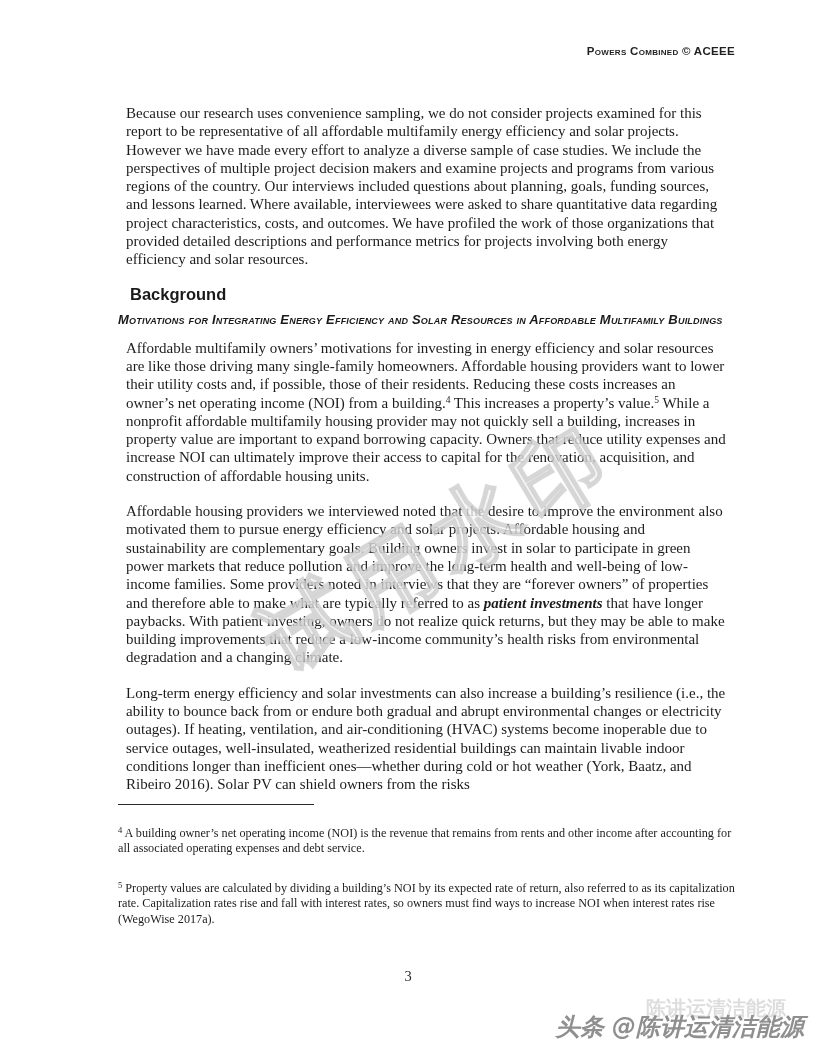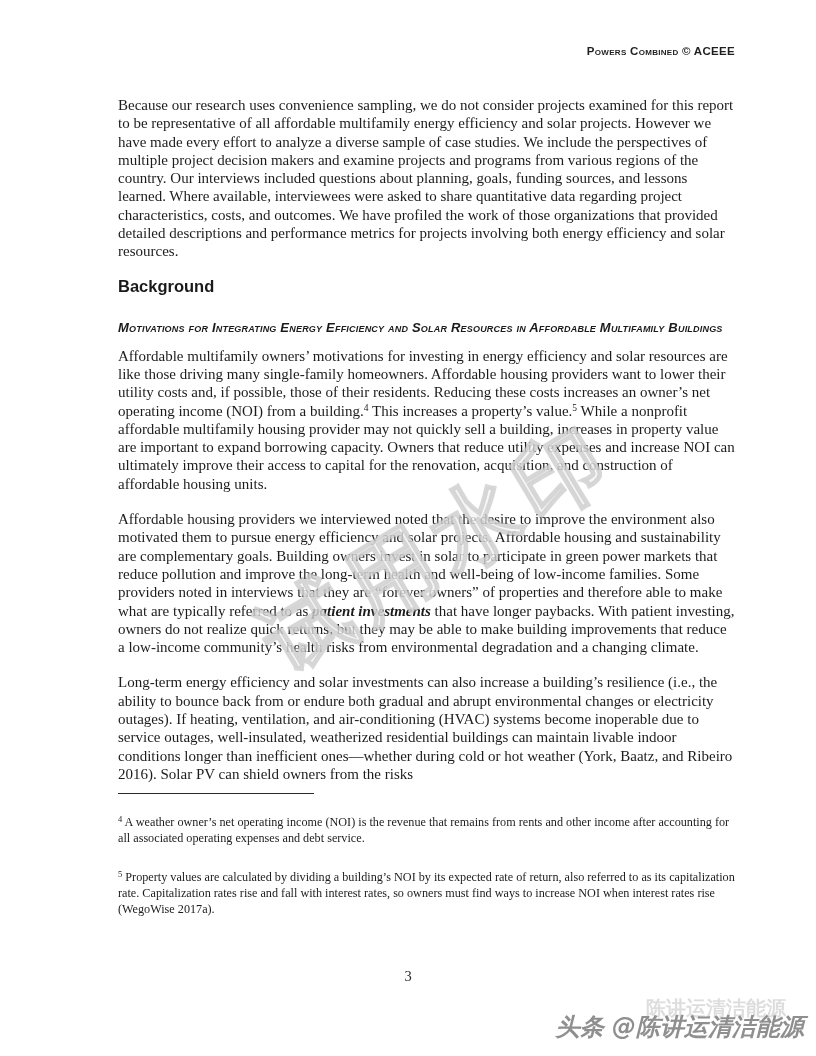--- a/index.html
+++ b/index.html
@@ -25,45 +25,45 @@
   }
   .content {
     position: absolute;
     top: 96px;
     left: 118px;
     width: 617px;
   }
   .body-para {
     font-size: 15px;
     line-height: 18.3px;
-    margin: 0;
+    margin: 8px;
     text-align: left;
   }
   .para-gap { margin-top: 17px; }
   sup.fn-ref {
     font-size: 9.5px;
     line-height: 0;
     vertical-align: 5px;
   }
   .section-heading {
     font-family: "Liberation Sans", "DejaVu Sans", sans-serif;
     font-weight: bold;
     font-size: 16.5px;
     color: #1a1a1a;
-    margin: 16px 0 0 0;
+    margin: 16px 0 0 12px;
   }
   .sub-heading {
     font-family: "Liberation Sans", "DejaVu Sans", sans-serif;
     font-weight: bold;
     font-style: italic;
     font-variant: small-caps;
     font-size: 13px;
     line-height: 17px;
     color: #1a1a1a;
-    margin: 23px 0 0 0;
+    margin: 7px 0 0 0;
     letter-spacing: 0.2px;
   }
   .after-heading { margin-top: 11px; }
   .italic-run { font-style: italic; font-weight: bold; }
   .footnote-rule {
     border: none;
     border-top: 1.3px solid #2a2a2a;
     width: 196px;
     margin: 10px 0 0 0;
   }
@@ -147,21 +147,21 @@
     <h3 class="sub-heading">Motivations for Integrating Energy Efficiency and Solar Resources in Affordable Multifamily Buildings</h3>
 
     <p class="body-para after-heading"><span>Affordable multifamily owners’ motivations for investing in energy efficiency and solar resources are like those driving many single-family homeowners. Affordable housing providers want to lower their utility costs and, if possible, those of their residents. Reducing these costs increases an owner’s net operating income (NOI) from a building.</span><sup class="fn-ref">4</sup><span> This increases a property’s value.</span><sup class="fn-ref">5</sup><span> While a nonprofit affordable multifamily housing provider may not quickly sell a building, increases in property value are important to expand borrowing capacity. Owners that reduce utility expenses and increase NOI can ultimately improve their access to capital for the renovation, acquisition, and construction of affordable housing units.</span></p>
 
     <p class="body-para para-gap"><span>Affordable housing providers we interviewed noted that the desire to improve the environment also motivated them to pursue energy efficiency and solar projects. Affordable housing and sustainability are complementary goals. Building owners invest in solar to participate in green power markets that reduce pollution and improve the long-term health and well-being of low-income families. Some providers noted in interviews that they are “forever owners” of properties and therefore able to make what are typically referred to as </span><span class="italic-run">patient investments</span><span> that have longer paybacks. With patient investing, owners do not realize quick returns, but they may be able to make building improvements that reduce a low-income community’s health risks from environmental degradation and a changing climate.</span></p>
 
     <p class="body-para para-gap">Long-term energy efficiency and solar investments can also increase a building’s resilience (i.e., the ability to bounce back from or endure both gradual and abrupt environmental changes or electricity outages). If heating, ventilation, and air-conditioning (HVAC) systems become inoperable due to service outages, well-insulated, weatherized residential buildings can maintain livable indoor conditions longer than inefficient ones—whether during cold or hot weather (York, Baatz, and Ribeiro 2016). Solar PV can shield owners from the risks</p>
 
     <hr class="footnote-rule">
 
-    <p class="footnote fn-first"><sup>4</sup><span> A weather owner’s net operating income (NOI) is the revenue that remains from rents and other income after accounting for all associated operating expenses and debt service.</span></p>
+    <p class="footnote fn-first"><sup>4</sup><span> A building owner’s net operating income (NOI) is the revenue that remains from rents and other income after accounting for all associated operating expenses and debt service.</span></p>
 
     <p class="footnote fn-next"><sup>5</sup><span> Property values are calculated by dividing a building’s NOI by its expected rate of return, also referred to as its capitalization rate. Capitalization rates rise and fall with interest rates, so owners must find ways to increase NOI when interest rates rise (WegoWise 2017a).</span></p>
 
   </div>
 
   <div class="page-number">3</div>
 
   <div class="wm-diagonal">试用水印</div>
 
   <div class="wm-corner-ghost">陈讲运清洁能源</div>

